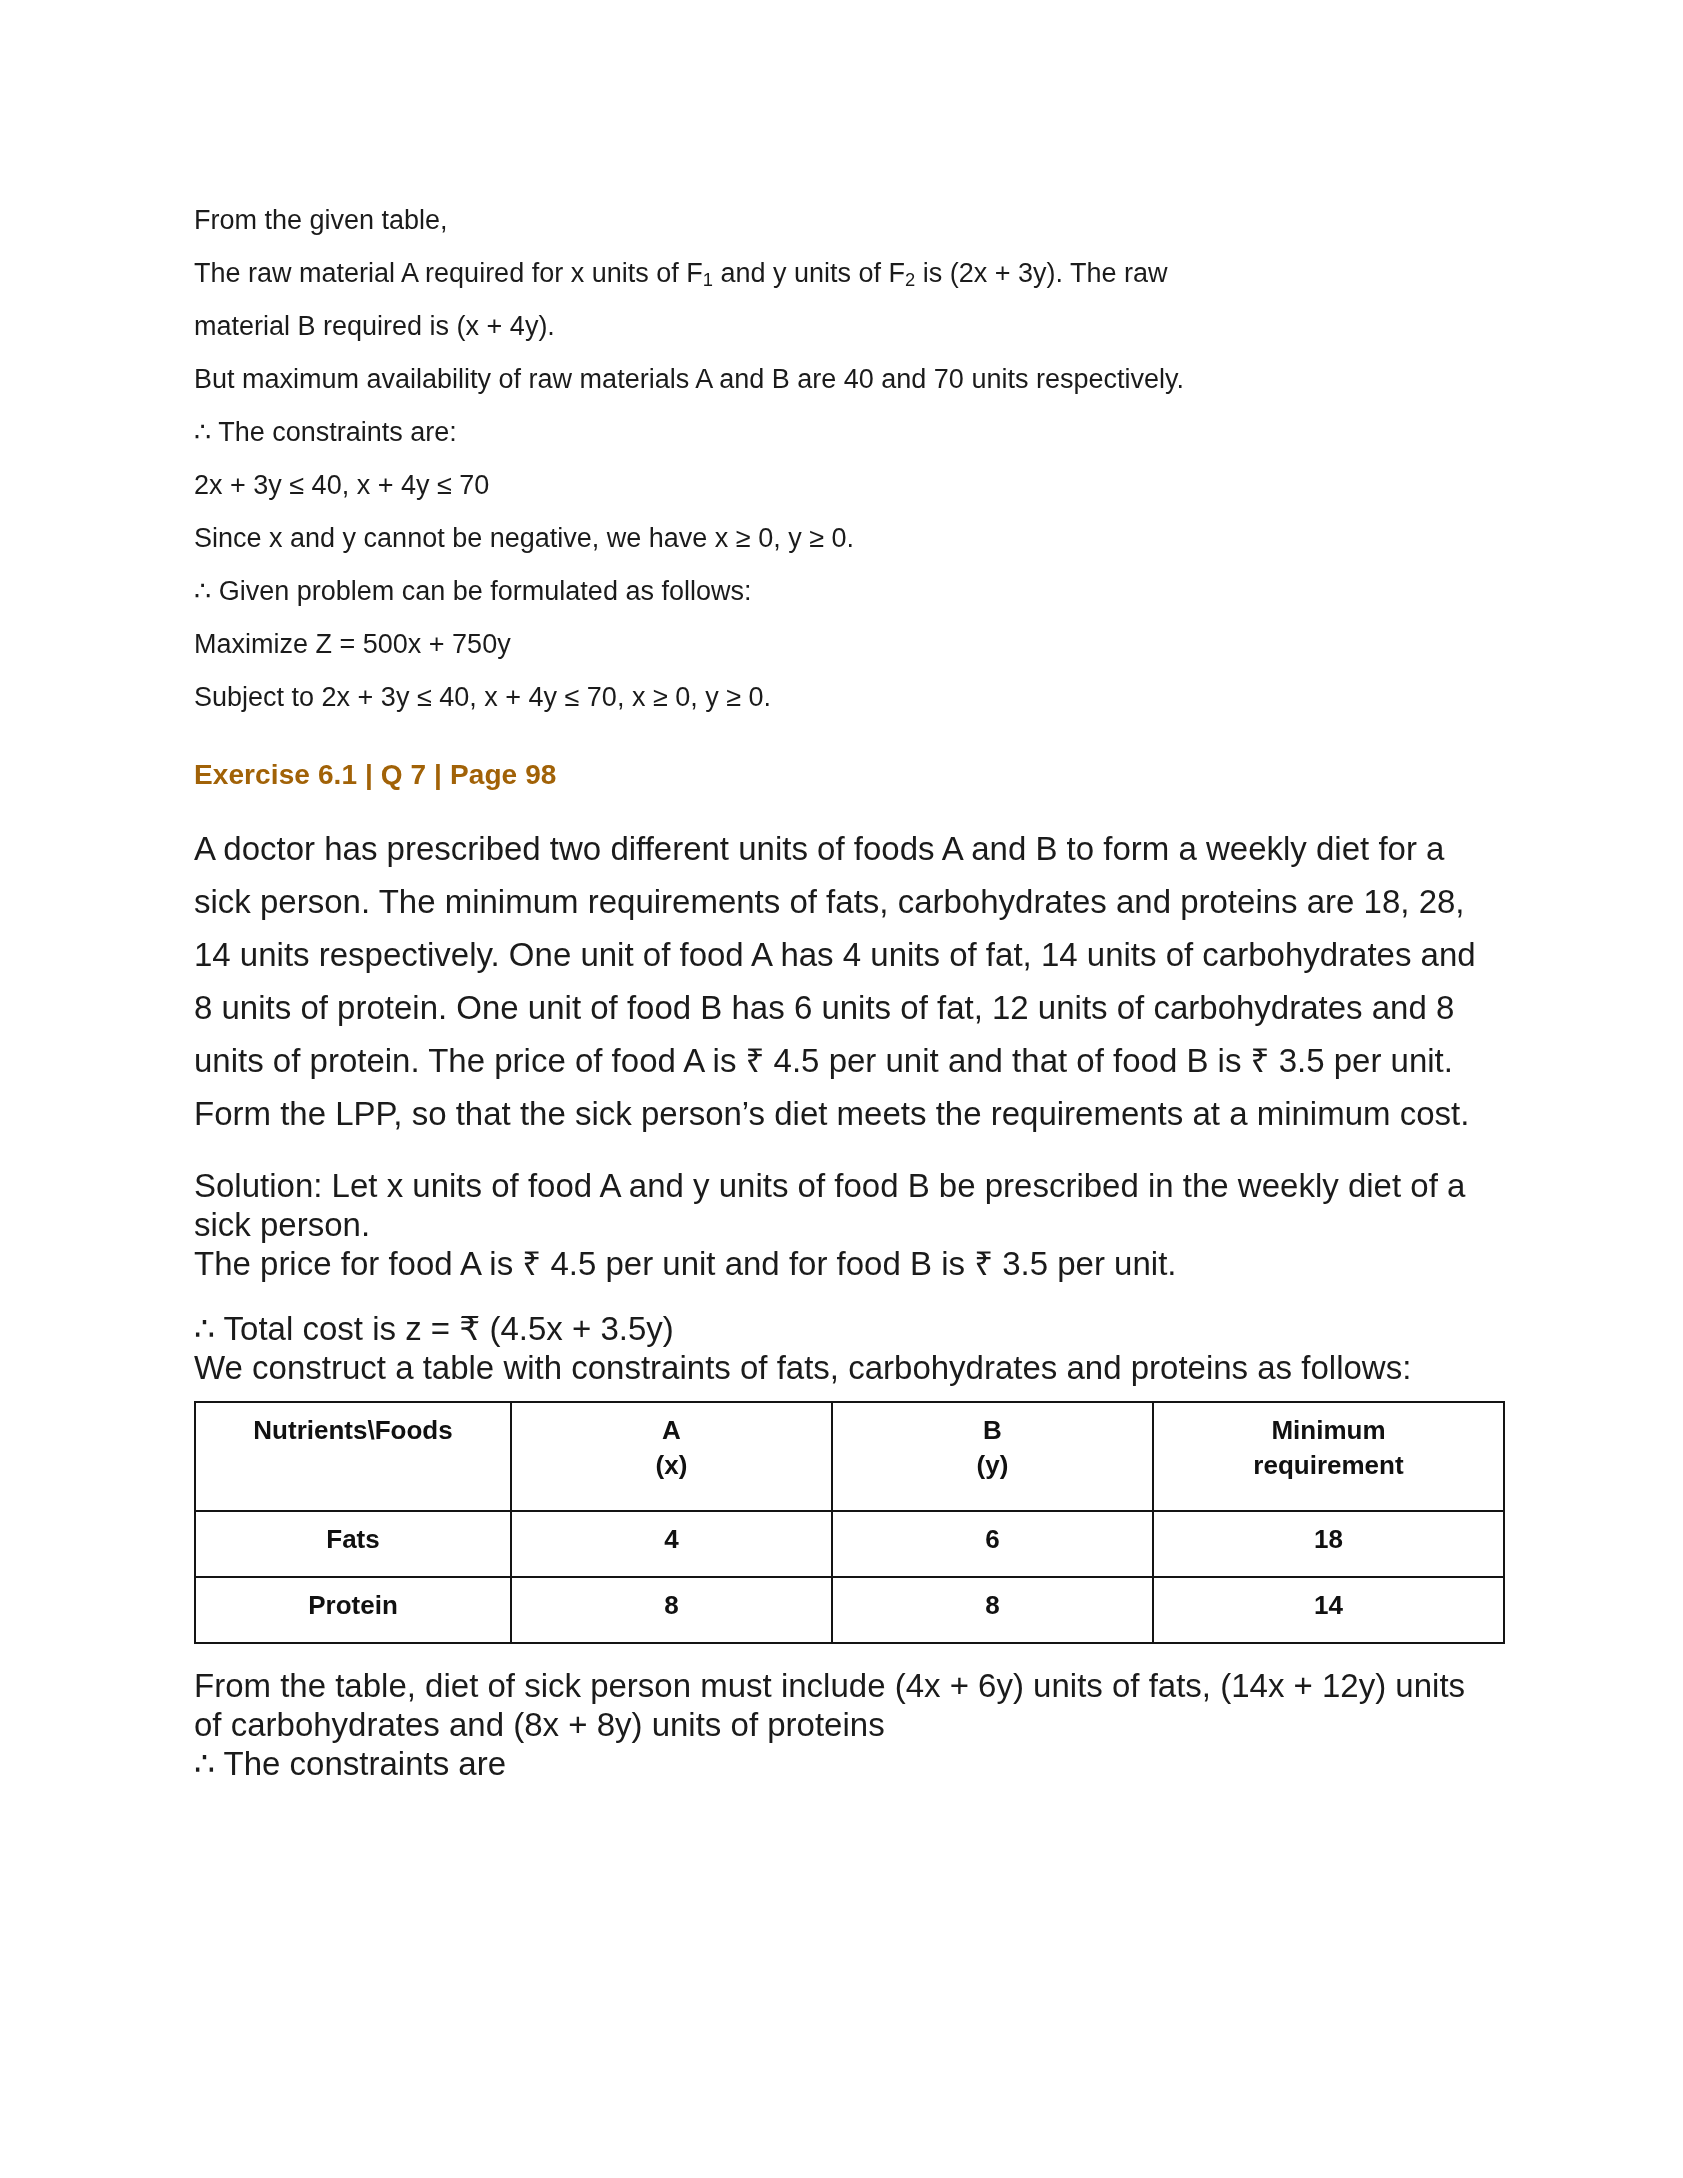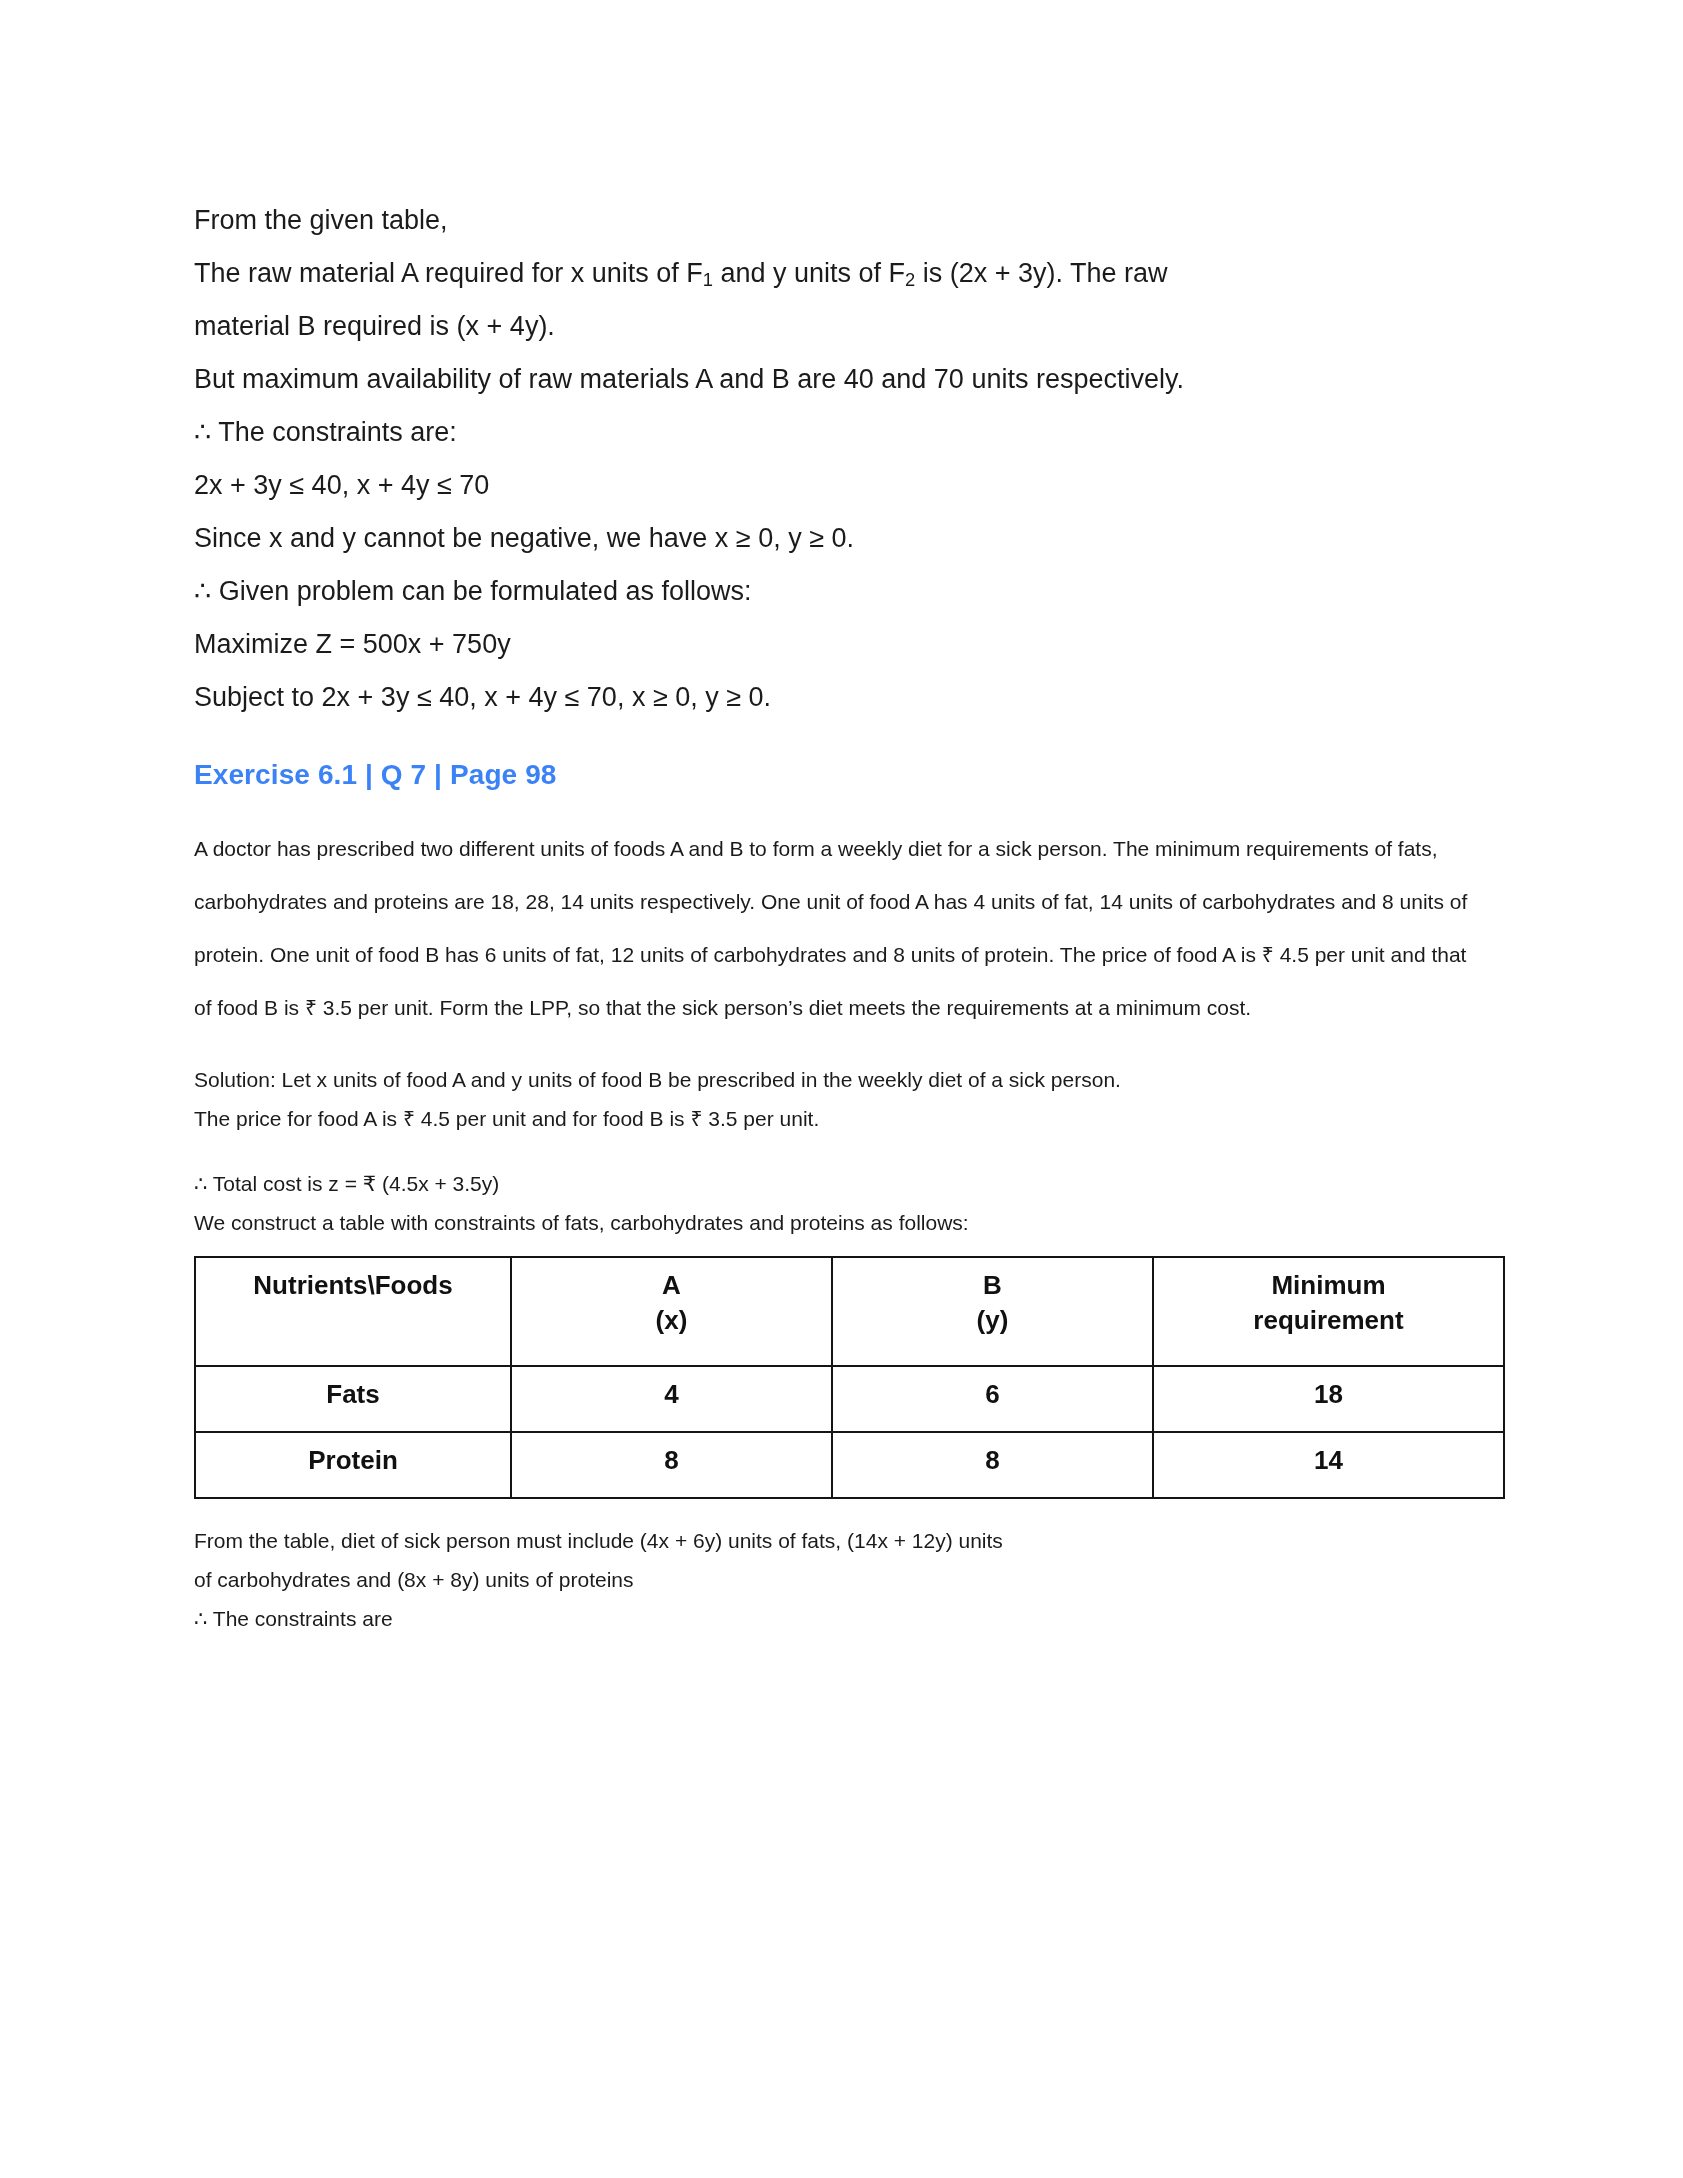--- a/index.html
+++ b/index.html
@@ -28,34 +28,34 @@
   }
 
   
   .line {
     font-size: 27px;
     line-height: 53px;
     color: #1b1b1b;
     white-space: pre-wrap;
   }
   .para {
-    font-size: 21px;
+    font-size: 33px;
     line-height: 53px;
     color: #1b1b1b;
   }
   .para.compact {
     line-height: 39px;
   }
   .gap-md { height: 26px; }
 
   
   .exercise-heading {
     font-size: 28px;
     font-weight: bold;
-    color: #3b82f6;
+    color: #a16207;
     line-height: 50px;
     margin: 26px 0 22px 0;
     letter-spacing: 0.1px;
   }
 
   .bold { font-weight: normal; }
   sub {
     font-size: 0.68em;
     vertical-align: -0.22em;
     line-height: 0;

